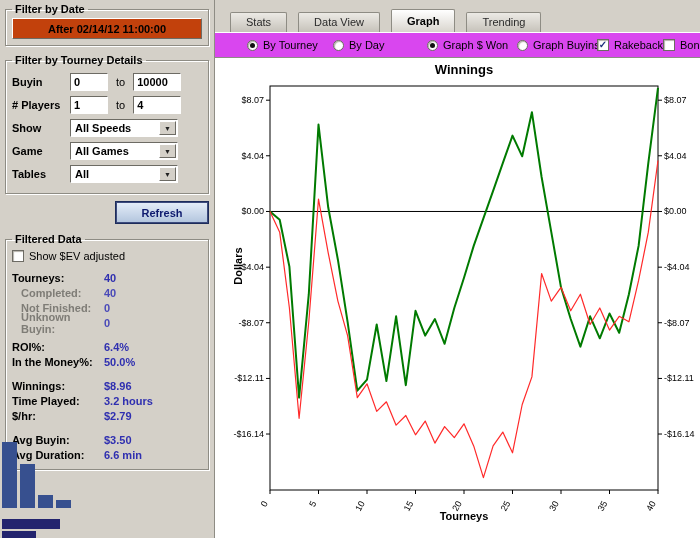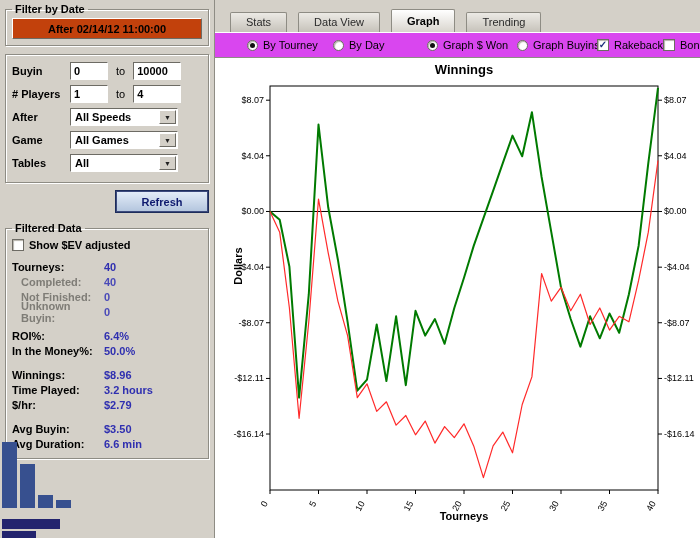--- a/index.html
+++ b/index.html
@@ -15,21 +15,21 @@
   .w1{width:38px;} .w2{width:48px;}
   .to{margin:0 8px;}
   .dd{width:108px;height:18px;box-sizing:border-box;border:1px solid;border-color:#6d6b64 #ffffff #ffffff #6d6b64;background:#fff;display:flex;align-items:center;position:relative;padding-left:4px;font-weight:bold;cursor:pointer;}
   .ddarrow{position:absolute;right:1px;top:1px;bottom:1px;width:15px;background:#d4d0c8;border:1px solid;border-color:#ffffff #6d6b64 #6d6b64 #ffffff;display:flex;align-items:center;justify-content:center;font-size:7px;color:#222;}
   .refresh-row{display:flex;justify-content:flex-end;margin:2px 1px 10px;}
   .refresh{width:92px;height:21px;background:linear-gradient(#e3ecf8,#b4c6de);border:1px solid #3c4a7d;box-shadow:0 0 0 1px #1d2c5a;color:#0e1a6e;font:bold 11px "Liberation Sans",sans-serif;cursor:pointer;}
   .cbrow{display:flex;align-items:center;gap:5px;margin:2px 0 9px;cursor:pointer;}
   .cb{width:12px;height:12px;box-sizing:border-box;background:#fff;border:1px solid #6d6b64;box-shadow:inset 1px 1px 1px #b5b2aa;display:flex;align-items:center;justify-content:center;font-size:10px;font-weight:bold;color:#1c2f7c;}
   .cb .mark{display:none;line-height:1;}
   .cb.checked .mark{display:block;}
-  .cbl{font-weight:bold;}
+  .cbl{font-weight:normal;}
   .srow{display:flex;height:14px;align-items:center;margin:1px 0;}
   .srow.gap{margin-top:10px;}
   .slbl{width:92px;box-sizing:border-box;font-weight:bold;}
   .srow.sub .slbl{padding-left:9px;color:#7e7c76;}
   .sval{color:#2f2fb0;font-weight:bold;}
   .srow.sub .sval{color:#4949b8;}
   .hist{position:absolute;left:2px;top:438px;height:70px;display:flex;align-items:flex-end;gap:3px;}
   .hbar{width:15px;}
   .clip1{position:absolute;left:2px;top:519px;width:58px;height:10px;background:#23246e;}
   .clip2{position:absolute;left:2px;top:531px;width:34px;height:7px;background:#23246e;}
@@ -54,34 +54,35 @@
 <div class="app">
 
   <aside class="sidebar">
 
     <fieldset class="group">
       <legend>Filter by Date</legend>
       <button class="date-btn">After 02/14/12 11:00:00</button>
     </fieldset>
 
     <fieldset class="group">
+      <legend>Filter by Tourney Details</legend>
       <div class="frow">
         <span class="flbl">Buyin</span>
         <input class="tin w1" value="0" style="">
         <span class="to">to</span>
         <input class="tin w2" value="10000" style="">
       </div>
       <div class="frow">
         <span class="flbl"># Players</span>
         <input class="tin w1" value="1" style="">
         <span class="to">to</span>
         <input class="tin w2" value="4" style="">
       </div>
       <div class="frow">
-        <span class="flbl">After</span>
+        <span class="flbl">Show</span>
         <div class="dd">
           <span>All Speeds</span>
           <span class="ddarrow">▼</span>
         </div>
       </div>
       <div class="frow">
         <span class="flbl">Game</span>
         <div class="dd">
           <span>All Games</span>
           <span class="ddarrow">▼</span>

